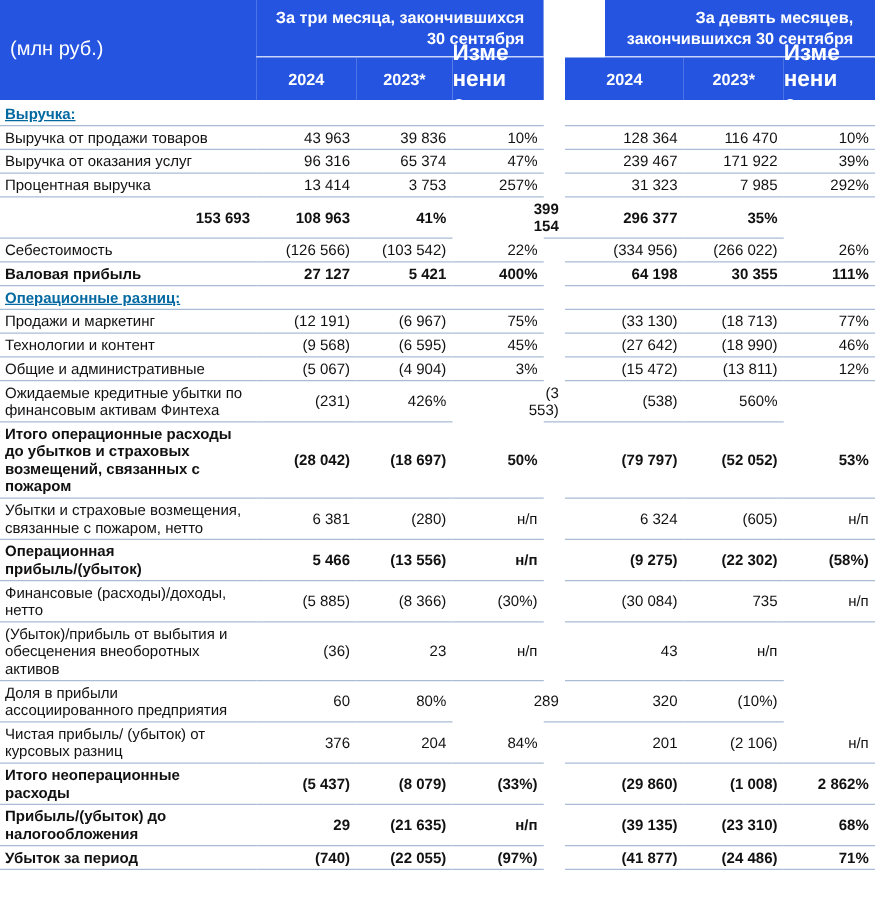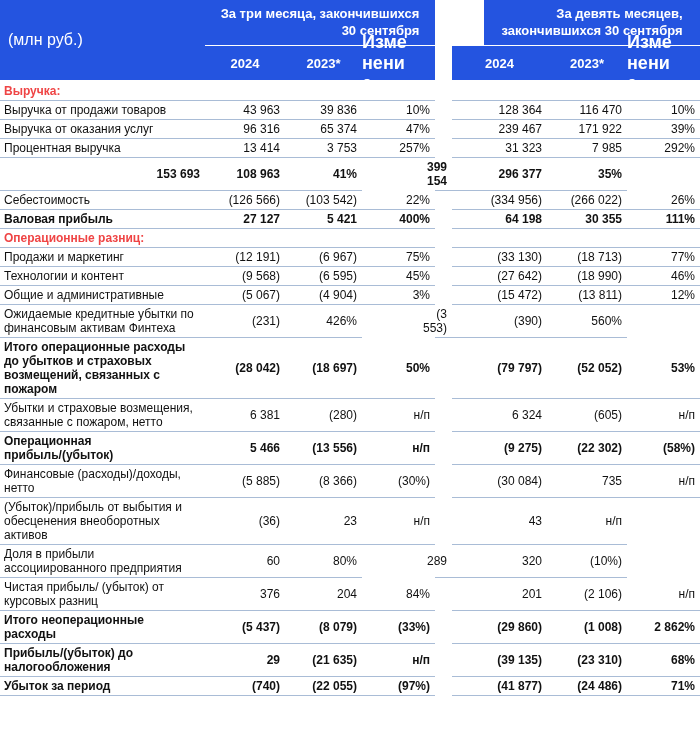--- a/index.html
+++ b/index.html
@@ -56,21 +56,21 @@
   }
   .cell {
     border-bottom: 1px solid #a9bcd6;
     padding-top: 2px; padding-bottom: 2px;
     display: flex; align-items: center;
   }
   .cell.gap { border-bottom: none; }
   .cell.label { padding-left: 4px; padding-right: 6px; }
   .cell.num { justify-content: flex-end; text-align: right; padding-right: 5px; }
   .trow.total { font-weight: bold; }
-  .trow.section .label { color: #ef4444; font-weight: bold; }
+  .trow.section .label { color: #0369a1; font-weight: bold; text-decoration: underline; }
   .span-left { grid-column: 1 / span 4; }
   .span-right { grid-column: 6 / span 3; }
 </style>
 </head>
 <body>
 
 <div class="report">
 
   <div class="header">
     <div class="h-blue h-label">(млн руб.)</div>
@@ -186,21 +186,21 @@
         <div class="cell num">(15 472)</div>
         <div class="cell num">(13 811)</div>
         <div class="cell num">12%</div>
       </div>
       <div class="trow data">
         <div class="cell label">Ожидаемые кредитные убытки по финансовым активам Финтеха</div>
         <div class="cell num">(231)</div>
         <div class="cell num">426%</div>
         <div class="cell gap"></div>
         <div class="cell num">(3 553)</div>
-        <div class="cell num">(390)</div>
+        <div class="cell num">(538)</div>
         <div class="cell num">560%</div>
       </div>
       <div class="trow total">
         <div class="cell label">Итого операционные расходы до убытков и страховых возмещений, связанных с пожаром</div>
         <div class="cell num">(28 042)</div>
         <div class="cell num">(18 697)</div>
         <div class="cell num">50%</div>
         <div class="cell gap"></div>
         <div class="cell num">(79 797)</div>
         <div class="cell num">(52 052)</div>

